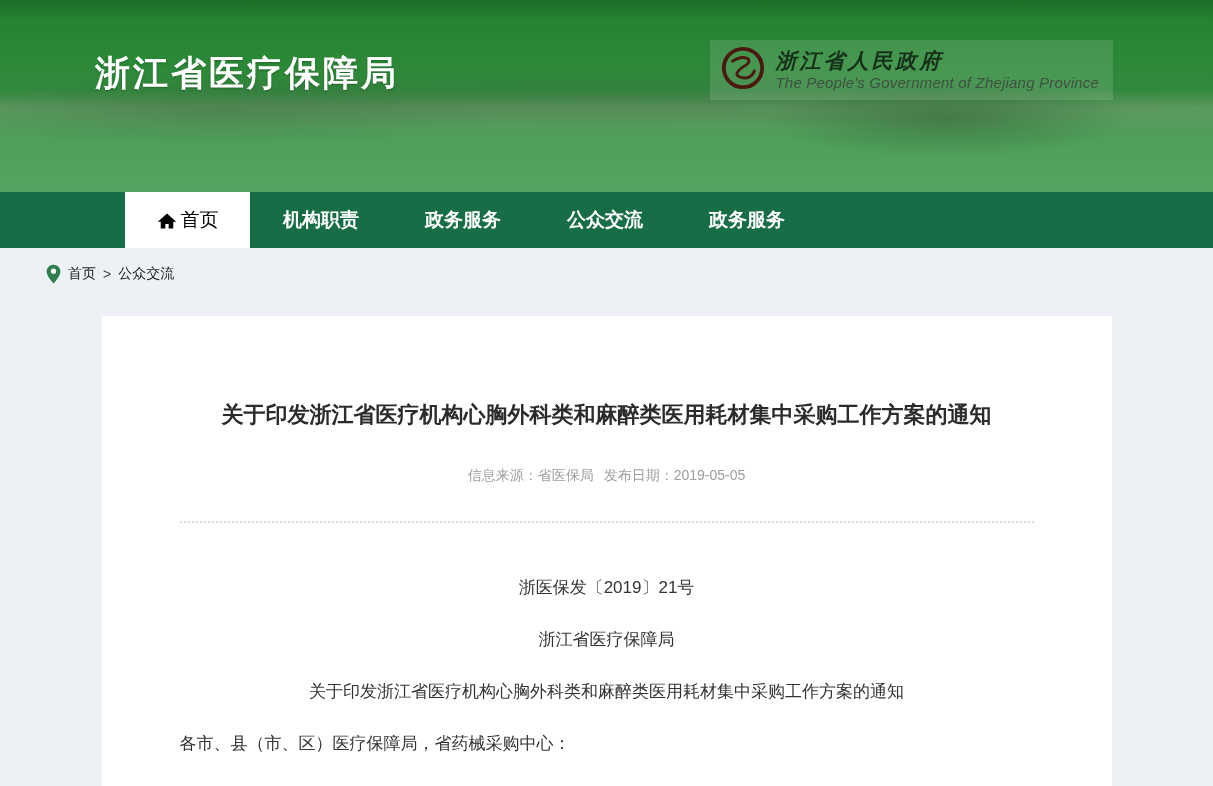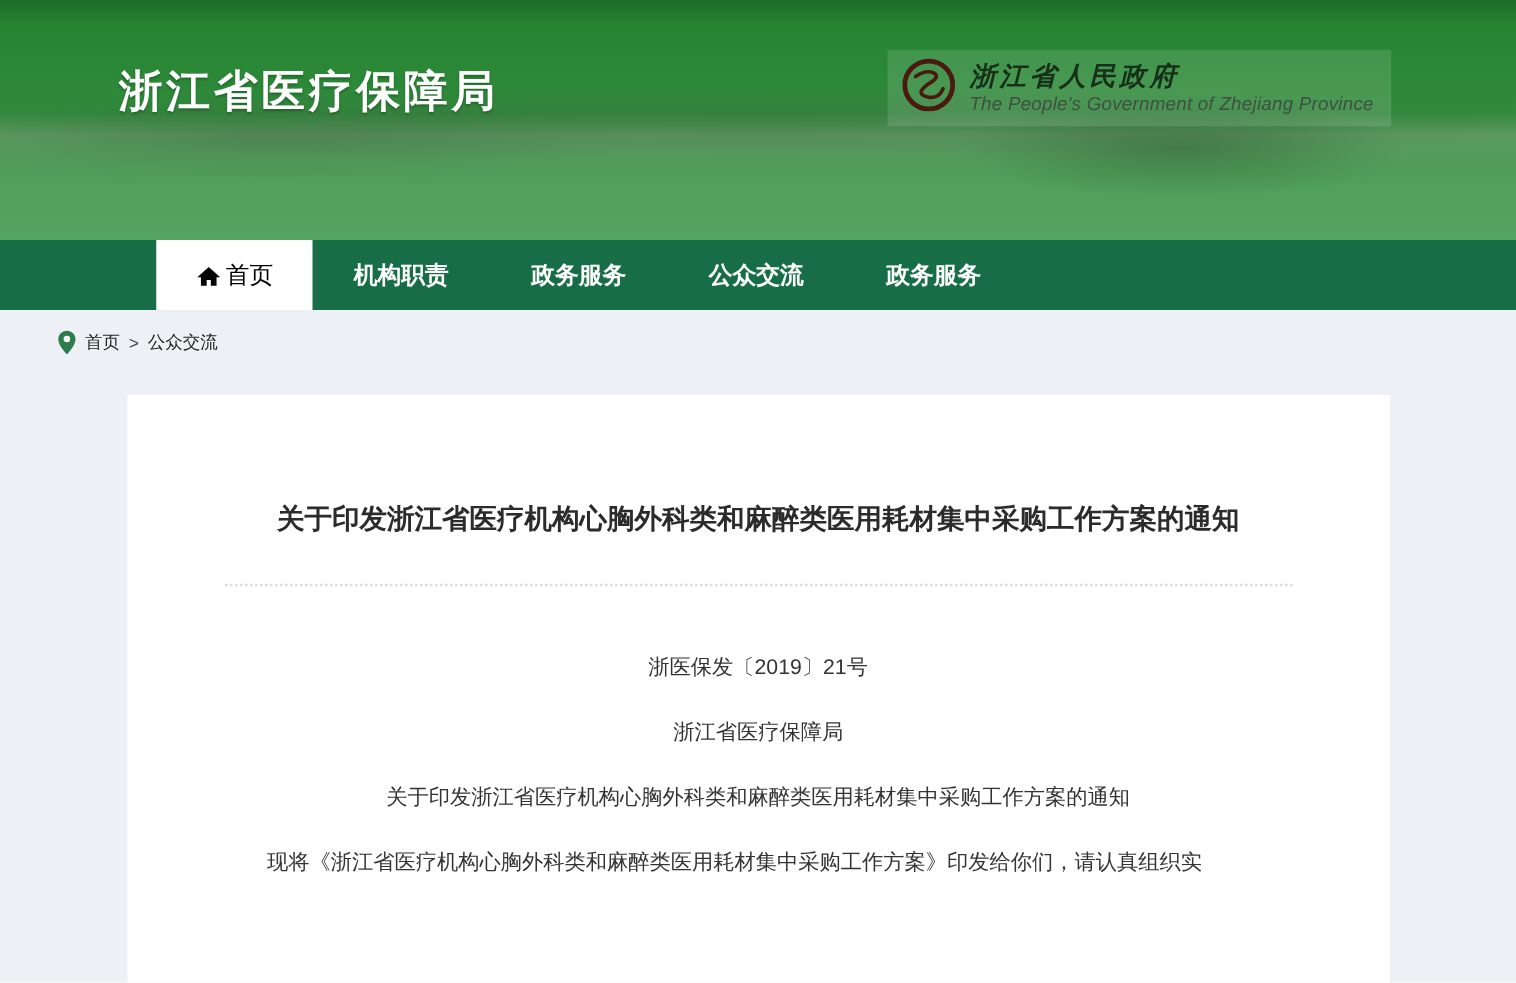--- a/index.html
+++ b/index.html
@@ -186,20 +186,25 @@
         <circle cx="12" cy="11.5" r="4.2" fill="#ffffff"></circle>
       </svg>
     </span>
     <a>首页</a>
     <span class="sep">&gt;</span>
     <a>公众交流</a>
   </div>
 
   <main class="card">
     <h2 class="article-title">关于印发浙江省医疗机构心胸外科类和麻醉类医用耗材集中采购工作方案的通知</h2>
+    <div class="article-meta">
+      <span>信息来源：省医保局</span>
+      <span>发布日期：2019-05-05</span>
+    </div>
     <hr class="divider">
     <p class="center">浙医保发〔2019〕21号</p>
     <p class="center">浙江省医疗保障局</p>
     <p class="center">关于印发浙江省医疗机构心胸外科类和麻醉类医用耗材集中采购工作方案的通知</p>
+    <p>各市、县（市、区）医疗保障局，省药械采购中心：</p>
     <p class="indent">现将《浙江省医疗机构心胸外科类和麻醉类医用耗材集中采购工作方案》印发给你们，请认真组织实</p>
   </main>
 
 </div>
 
 </body></html>

